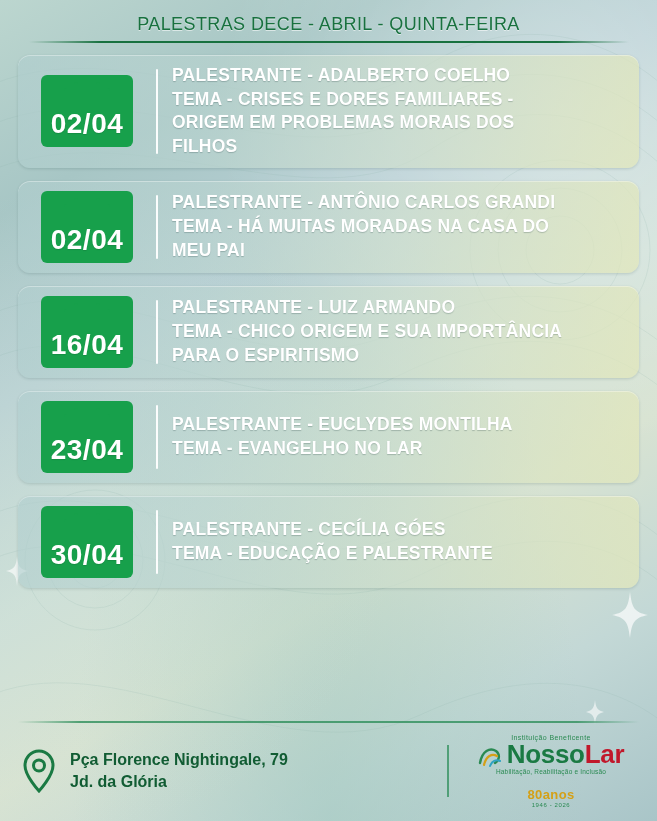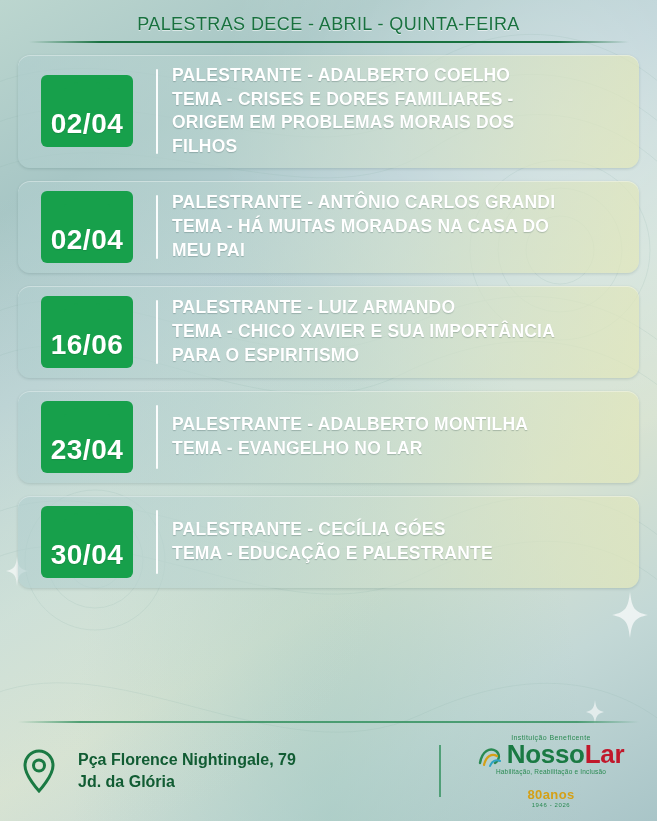--- a/index.html
+++ b/index.html
@@ -164,21 +164,20 @@
     position: absolute;
     left: 0;
     right: 0;
     bottom: 0;
     height: 100px;
     z-index: 3;
     display: flex;
     align-items: center;
     padding: 0 22px;
     box-sizing: border-box;
-    gap: 8px;
   }
   .footer-rule {
     position: absolute;
     left: 18px;
     right: 18px;
     top: 0;
     height: 2px;
     background: linear-gradient(90deg, rgba(24,113,63,0) 0%, #2f8f5b 10%, #2f8f5b 90%, rgba(24,113,63,0) 100%);
     opacity: 0.8;
   }
@@ -327,45 +326,45 @@
     </div>
 
     <div class="card">
       <div class="date-block">
         <div class="date-badge">
           <div class="cal-icon">
             <div class="ring l"></div>
               <div class="ring r"></div>
               <div class="body"></div>
           </div>
-          <div class="date-text">16/06</div>
+          <div class="date-text">16/04</div>
         </div>
       </div>
       <div class="divider"></div>
       <div class="info">
         <div class="info-line">PALESTRANTE - LUIZ ARMANDO</div>
-        <div class="info-line">TEMA - CHICO XAVIER E SUA IMPORTÂNCIA</div>
+        <div class="info-line">TEMA - CHICO ORIGEM E SUA IMPORTÂNCIA</div>
         <div class="info-line">PARA O ESPIRITISMO</div>
       </div>
     </div>
 
     <div class="card">
       <div class="date-block">
         <div class="date-badge">
           <div class="cal-icon">
             <div class="ring l"></div>
               <div class="ring r"></div>
               <div class="body"></div>
           </div>
           <div class="date-text">23/04</div>
         </div>
       </div>
       <div class="divider"></div>
       <div class="info">
-        <div class="info-line">PALESTRANTE - ADALBERTO MONTILHA</div>
+        <div class="info-line">PALESTRANTE - EUCLYDES MONTILHA</div>
         <div class="info-line">TEMA - EVANGELHO NO LAR</div>
       </div>
     </div>
 
     <div class="card">
       <div class="date-block">
         <div class="date-badge">
           <div class="cal-icon">
             <div class="ring l"></div>
               <div class="ring r"></div>

